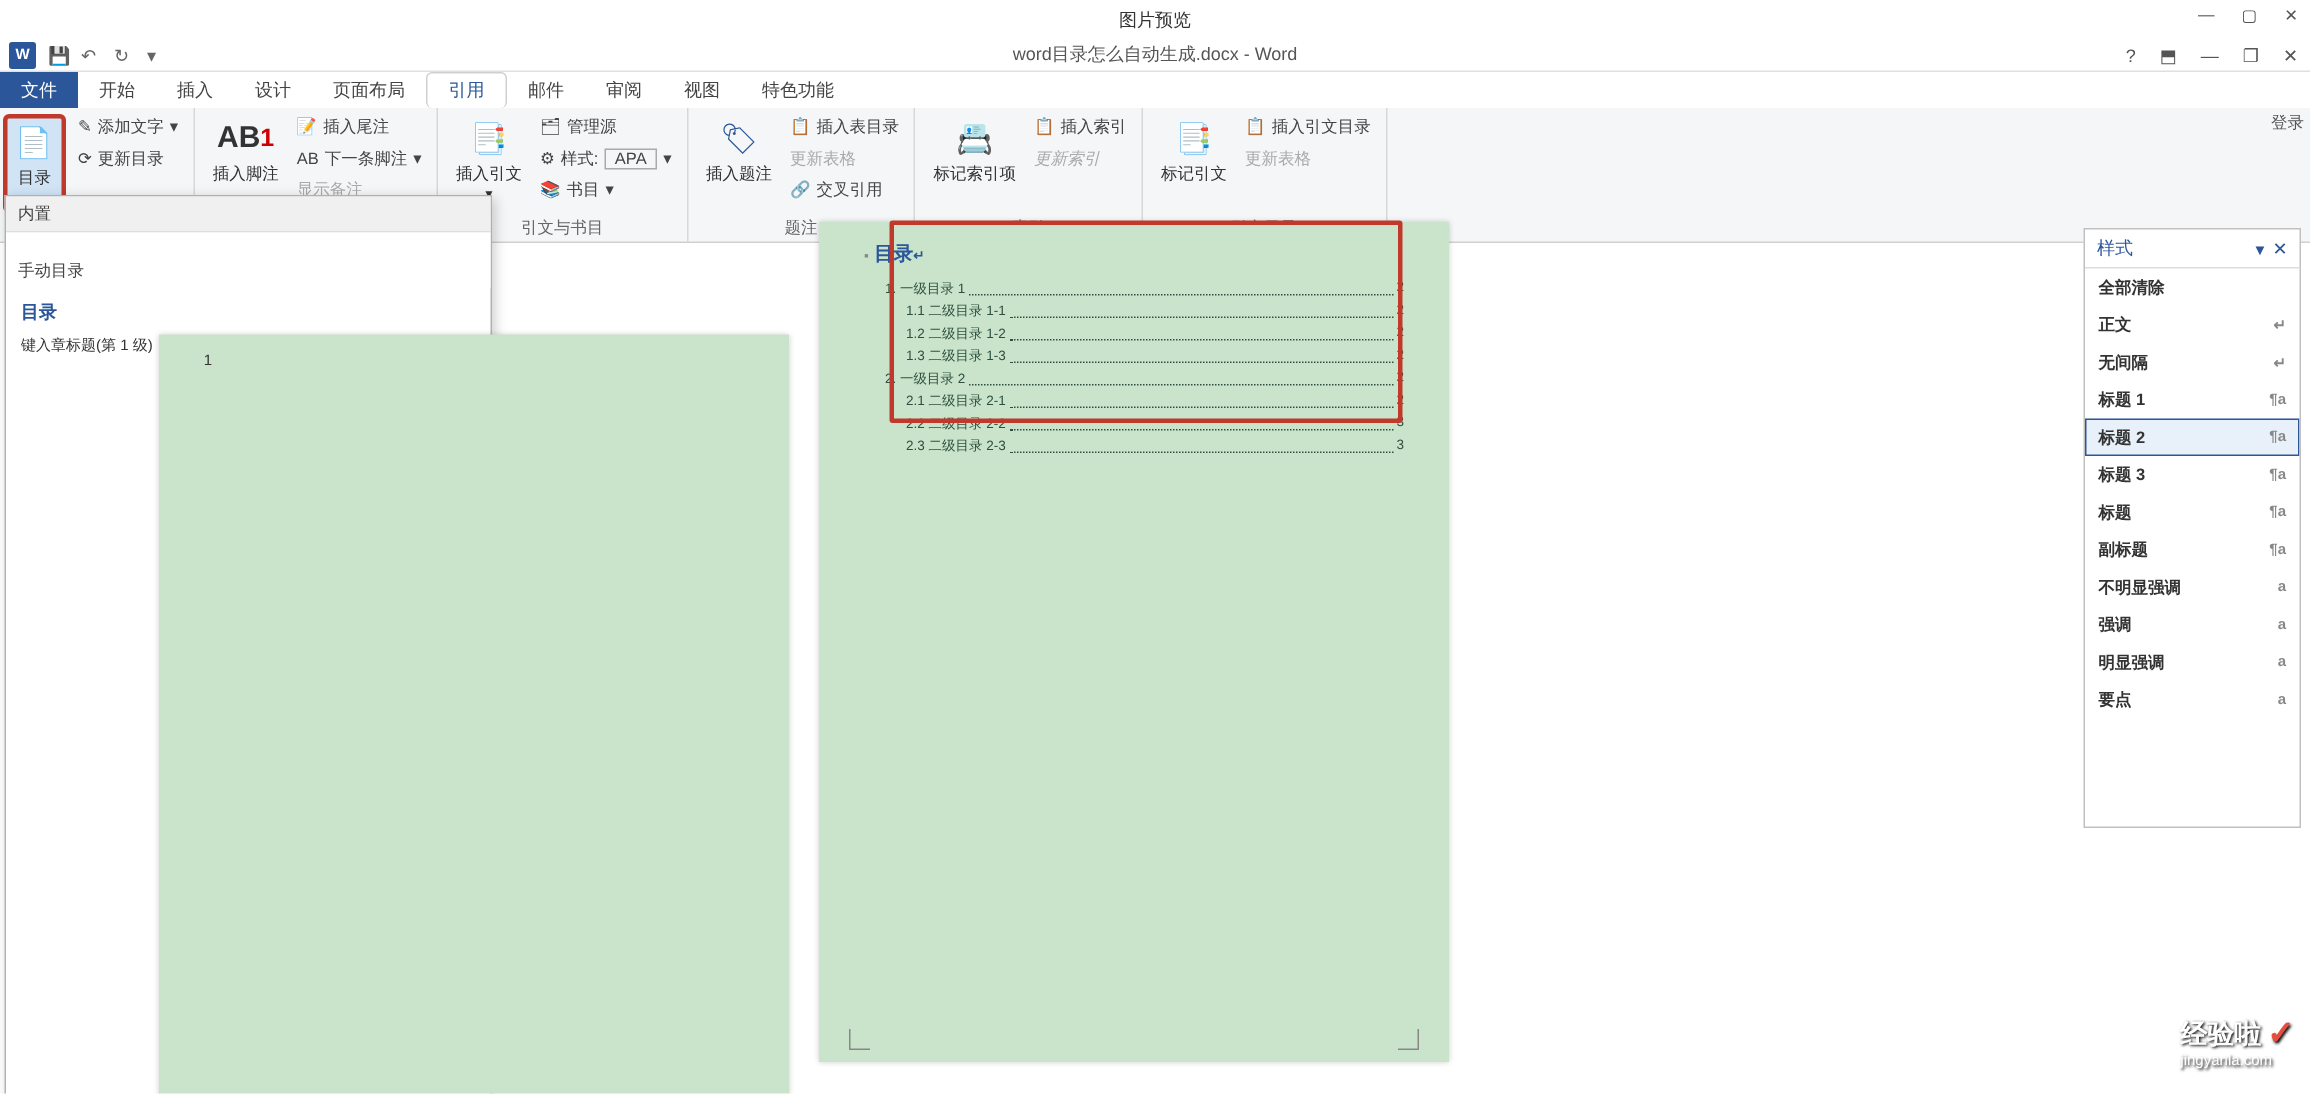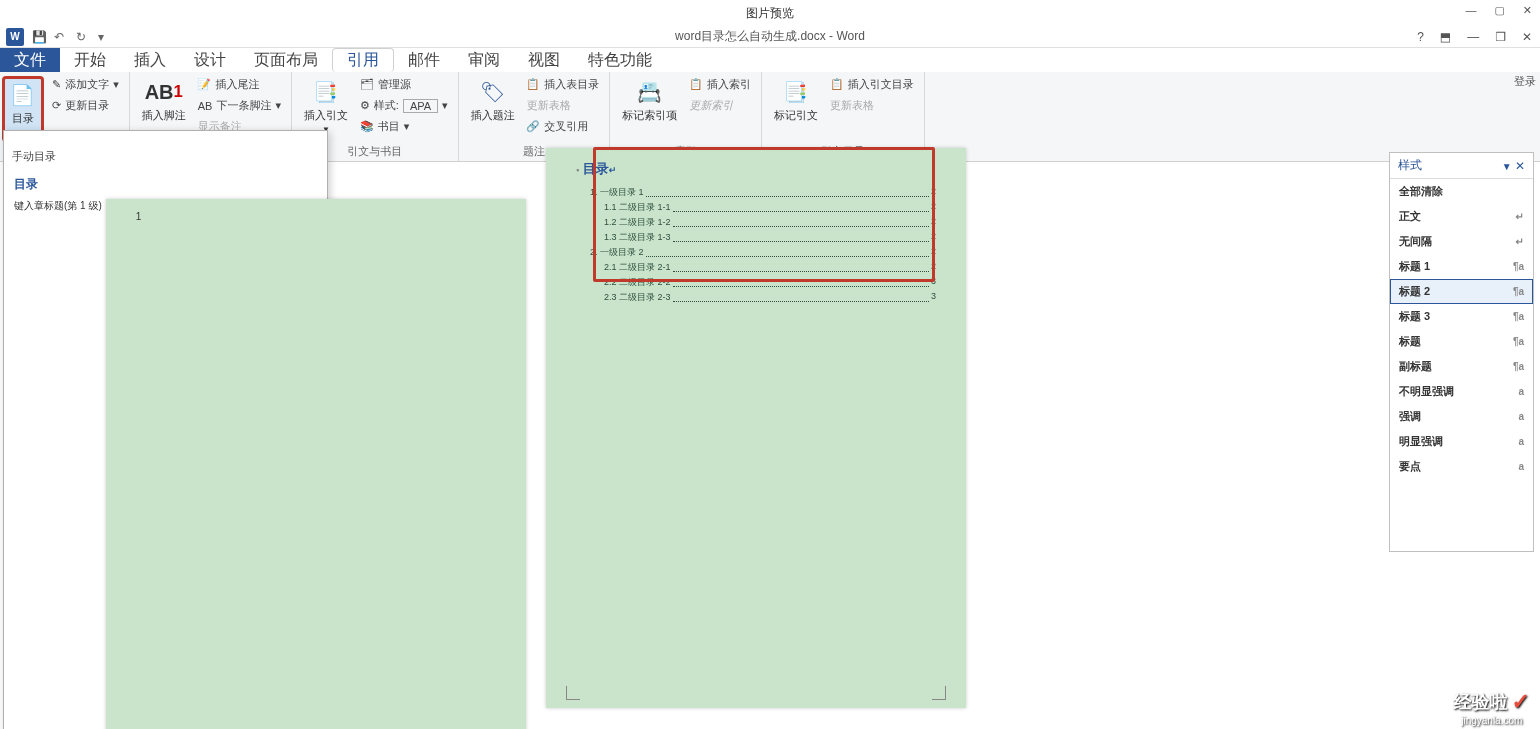--- a/index.html
+++ b/index.html
@@ -11,21 +11,21 @@
 
 .word-titlebar { height: 22px; background: #fff; display: flex; align-items: center; position: relative; border-bottom: 1px solid #e0e0e0; }
 .qat { display: flex; align-items: center; gap: 8px; padding-left: 6px; }
 .word-logo { width: 18px; height: 18px; background: #2b579a; color: #fff; display: flex; align-items: center; justify-content: center; font-size: 10px; font-weight: bold; border-radius: 2px; }
 .qat-icon { width: 14px; height: 14px; color: #666; font-size: 12px; }
 .word-doc-title { position: absolute; left: 50%; transform: translateX(-50%); font-size: 12px; color: #555; }
 .word-title-right { position: absolute; right: 8px; display: flex; gap: 16px; color: #555; font-size: 12px; }
 .login-label { position: absolute; right: 2px; top: 50px; writing-mode: horizontal-tb; font-size: 11px; color: #555; }
 
 .ribbon-tabs { height: 24px; background: #fff; display: flex; align-items: stretch; }
-.ribbon-tab { padding: 0 14px; display: flex; align-items: center; font-size: 16px; color: #444; cursor: pointer; }
+.ribbon-tab { padding: 0 14px; display: flex; align-items: center; font-size: 12px; color: #444; cursor: pointer; }
 .ribbon-tab.file { background: #2b579a; color: #fff; }
 .ribbon-tab.active { background: #fff; border: 1px solid #d0d0d0; border-bottom: none; color: #2b579a; }
 .tab-highlight { border: 3px solid #c0392b; border-radius: 4px; }
 
 .ribbon { height: 90px; background: #f5f6f7; border-bottom: 1px solid #d0d0d0; display: flex; }
 .ribbon-group { border-right: 1px solid #d8d8d8; padding: 4px 8px 2px 8px; display: flex; flex-direction: column; justify-content: space-between; }
 .ribbon-group-label { text-align: center; font-size: 11px; color: #666; padding-top: 2px; }
 .ribbon-row { display: flex; align-items: flex-start; gap: 6px; }
 .ribbon-btn-large { display: flex; flex-direction: column; align-items: center; gap: 2px; padding: 2px 4px; }
 .ribbon-btn-large .icon { width: 28px; height: 28px; display: flex; align-items: center; justify-content: center; font-size: 20px; color: #2b579a; }
@@ -59,21 +59,21 @@
 .styles-list { flex: 1; overflow-y: auto; font-weight: bold; }
 .style-item { padding: 4px 8px; font-size: 11px; display: flex; justify-content: space-between; align-items: center; border: 1px solid transparent; }
 .style-item.selected { border: 1px solid #2b579a; background: #e8f0fa; }
 .style-marker { font-size: 10px; color: #888; }
 .styles-footer { padding: 6px 8px; border-top: 1px solid #ddd; font-size: 11px; }
 .styles-check { display: flex; align-items: center; gap: 4px; margin-bottom: 4px; }
 .styles-buttons { display: flex; align-items: center; gap: 4px; margin-top: 6px; }
 .style-btn { width: 20px; height: 18px; border: 1px solid #aaa; background: #f5f5f5; display: flex; align-items: center; justify-content: center; font-size: 10px; }
 .options-link { margin-left: auto; color: #2b579a; font-size: 11px; }
 
-.watermark { position: absolute; right: 10px; bottom: 3px; text-align: center; }
+.watermark { position: absolute; right: 10px; bottom: 16px; text-align: left; }
 .watermark .main { color: #fff; font-size: 18px; font-weight: bold; text-shadow: 1px 1px 2px #000; display: inline-flex; align-items: center; gap: 4px; }
 .watermark .check { color: #e74c3c; font-size: 22px; }
 .watermark .sub { color: #fff; font-size: 10px; text-shadow: 1px 1px 2px #000; }
 </style>
 </head>
 <body>
 
 <div class="titlebar">
   <span class="titlebar-title">图片预览</span>
   <div class="titlebar-controls">
@@ -233,20 +233,21 @@
         <div class="ribbon-btn-small" style="color:#aaa;">
             <span>更新表格</span>
           </div>
       </div>
     </div>
     <div class="ribbon-group-label">引文目录</div>
   </div>
 </div>
 
 <div class="toc-dropdown">
+  <div class="toc-section-header">内置</div>
   <div class="toc-section-header" style="background:#fff; border:none; padding-top:18px;">手动目录</div>
   <div class="toc-preview">
     <div class="toc-preview-title">目录</div>
     <div class="toc-line">
         <span class="label">键入章标题(第 1 级)</span>
         <span class="dots"></span>
         <span class="page">1</span>
       </div>
 
   </div>

